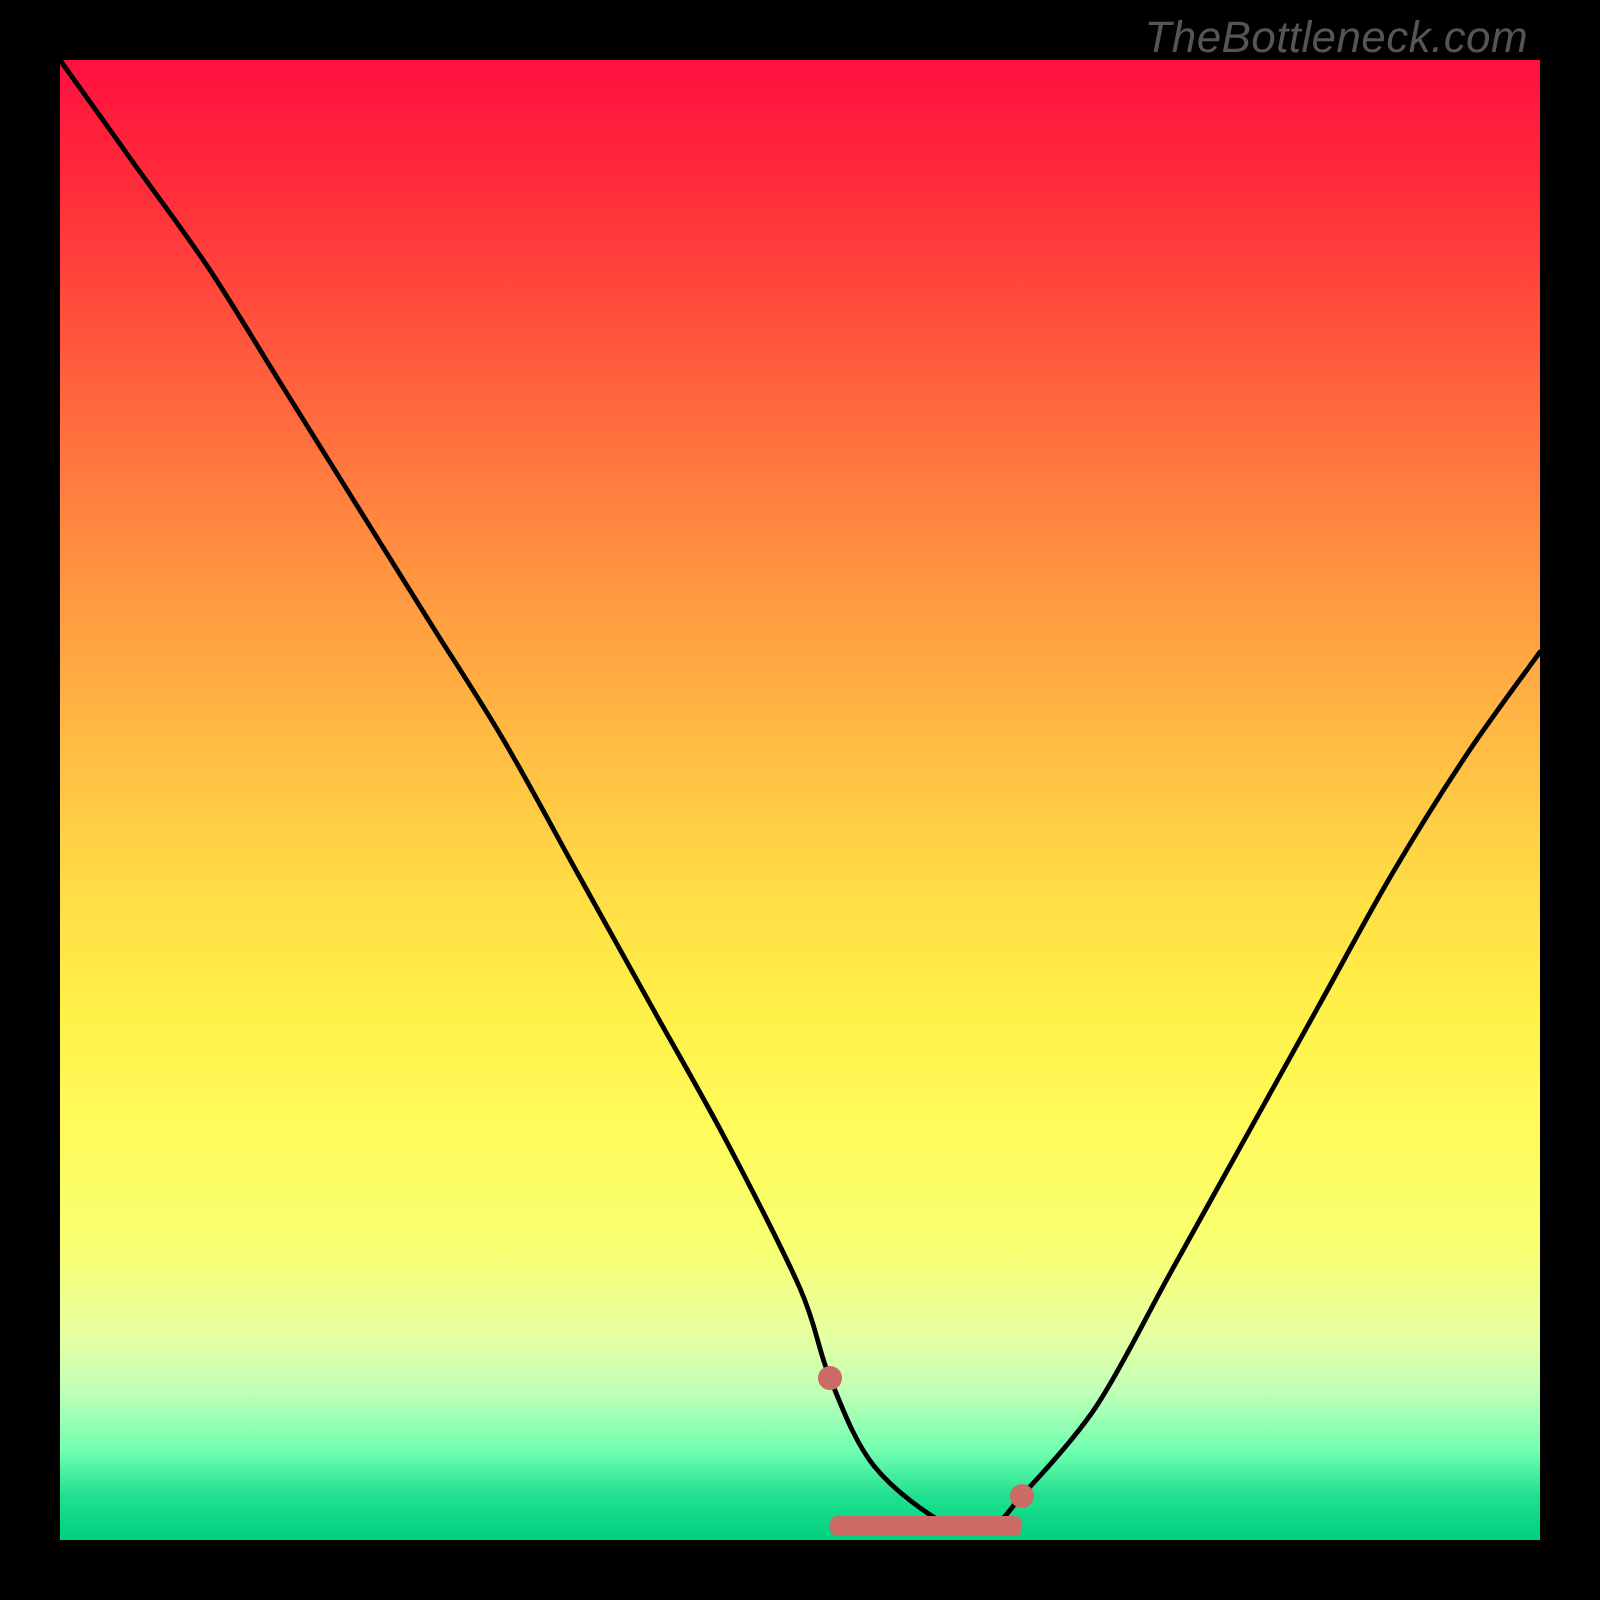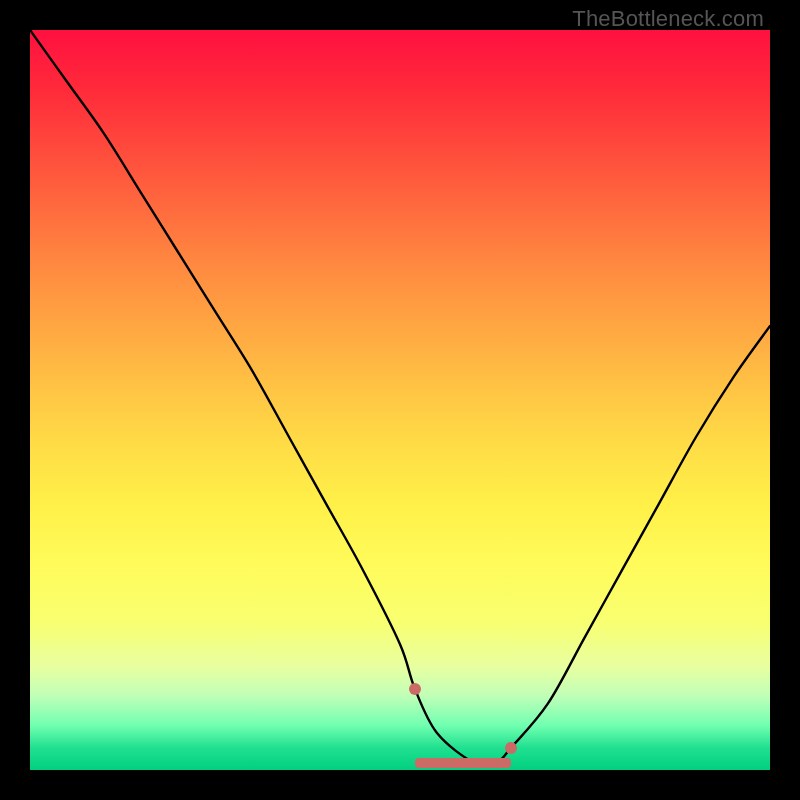--- a/index.html
+++ b/index.html
@@ -38,20 +38,21 @@
   }
   .watermark {
     position: absolute;
     top: 6px;
     right: 36px;
     font-family: Arial, Helvetica, sans-serif;
     font-size: 22px;
     color: #555;
     letter-spacing: 0.2px;
     font-weight: 500;
+    font-style: italic;
   }
   svg.curve {
     position: absolute;
     left: 0;
     top: 0;
     width: 740px;
     height: 740px;
   }
   .flat-seg {
     position: absolute;

